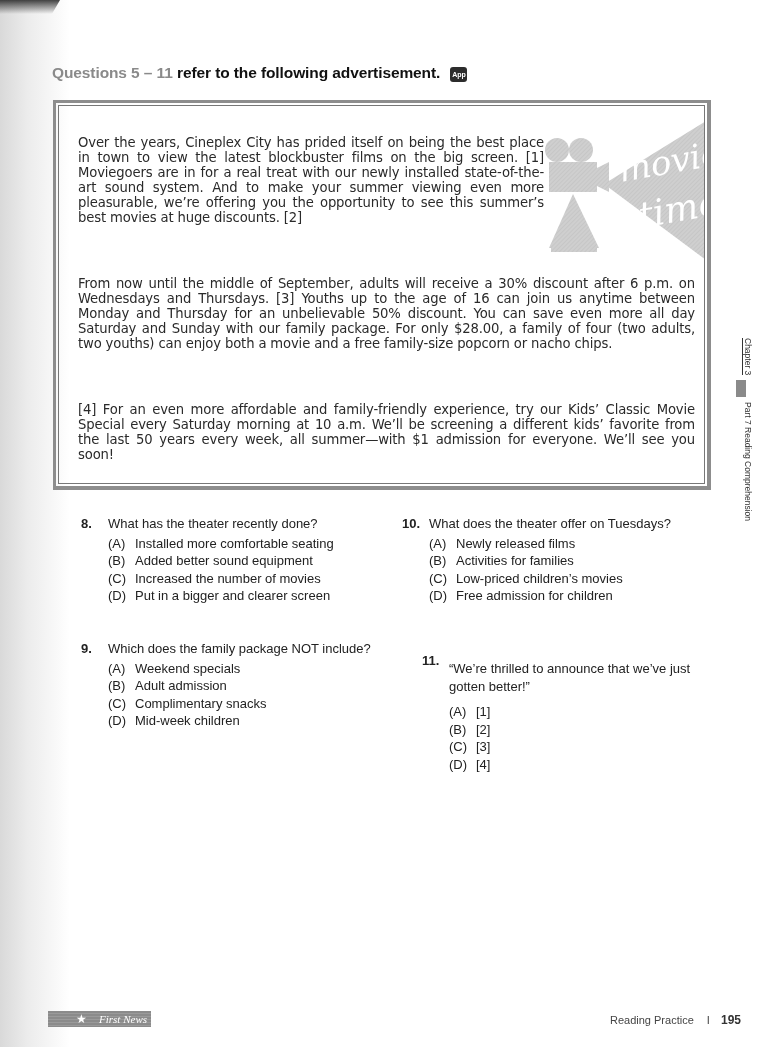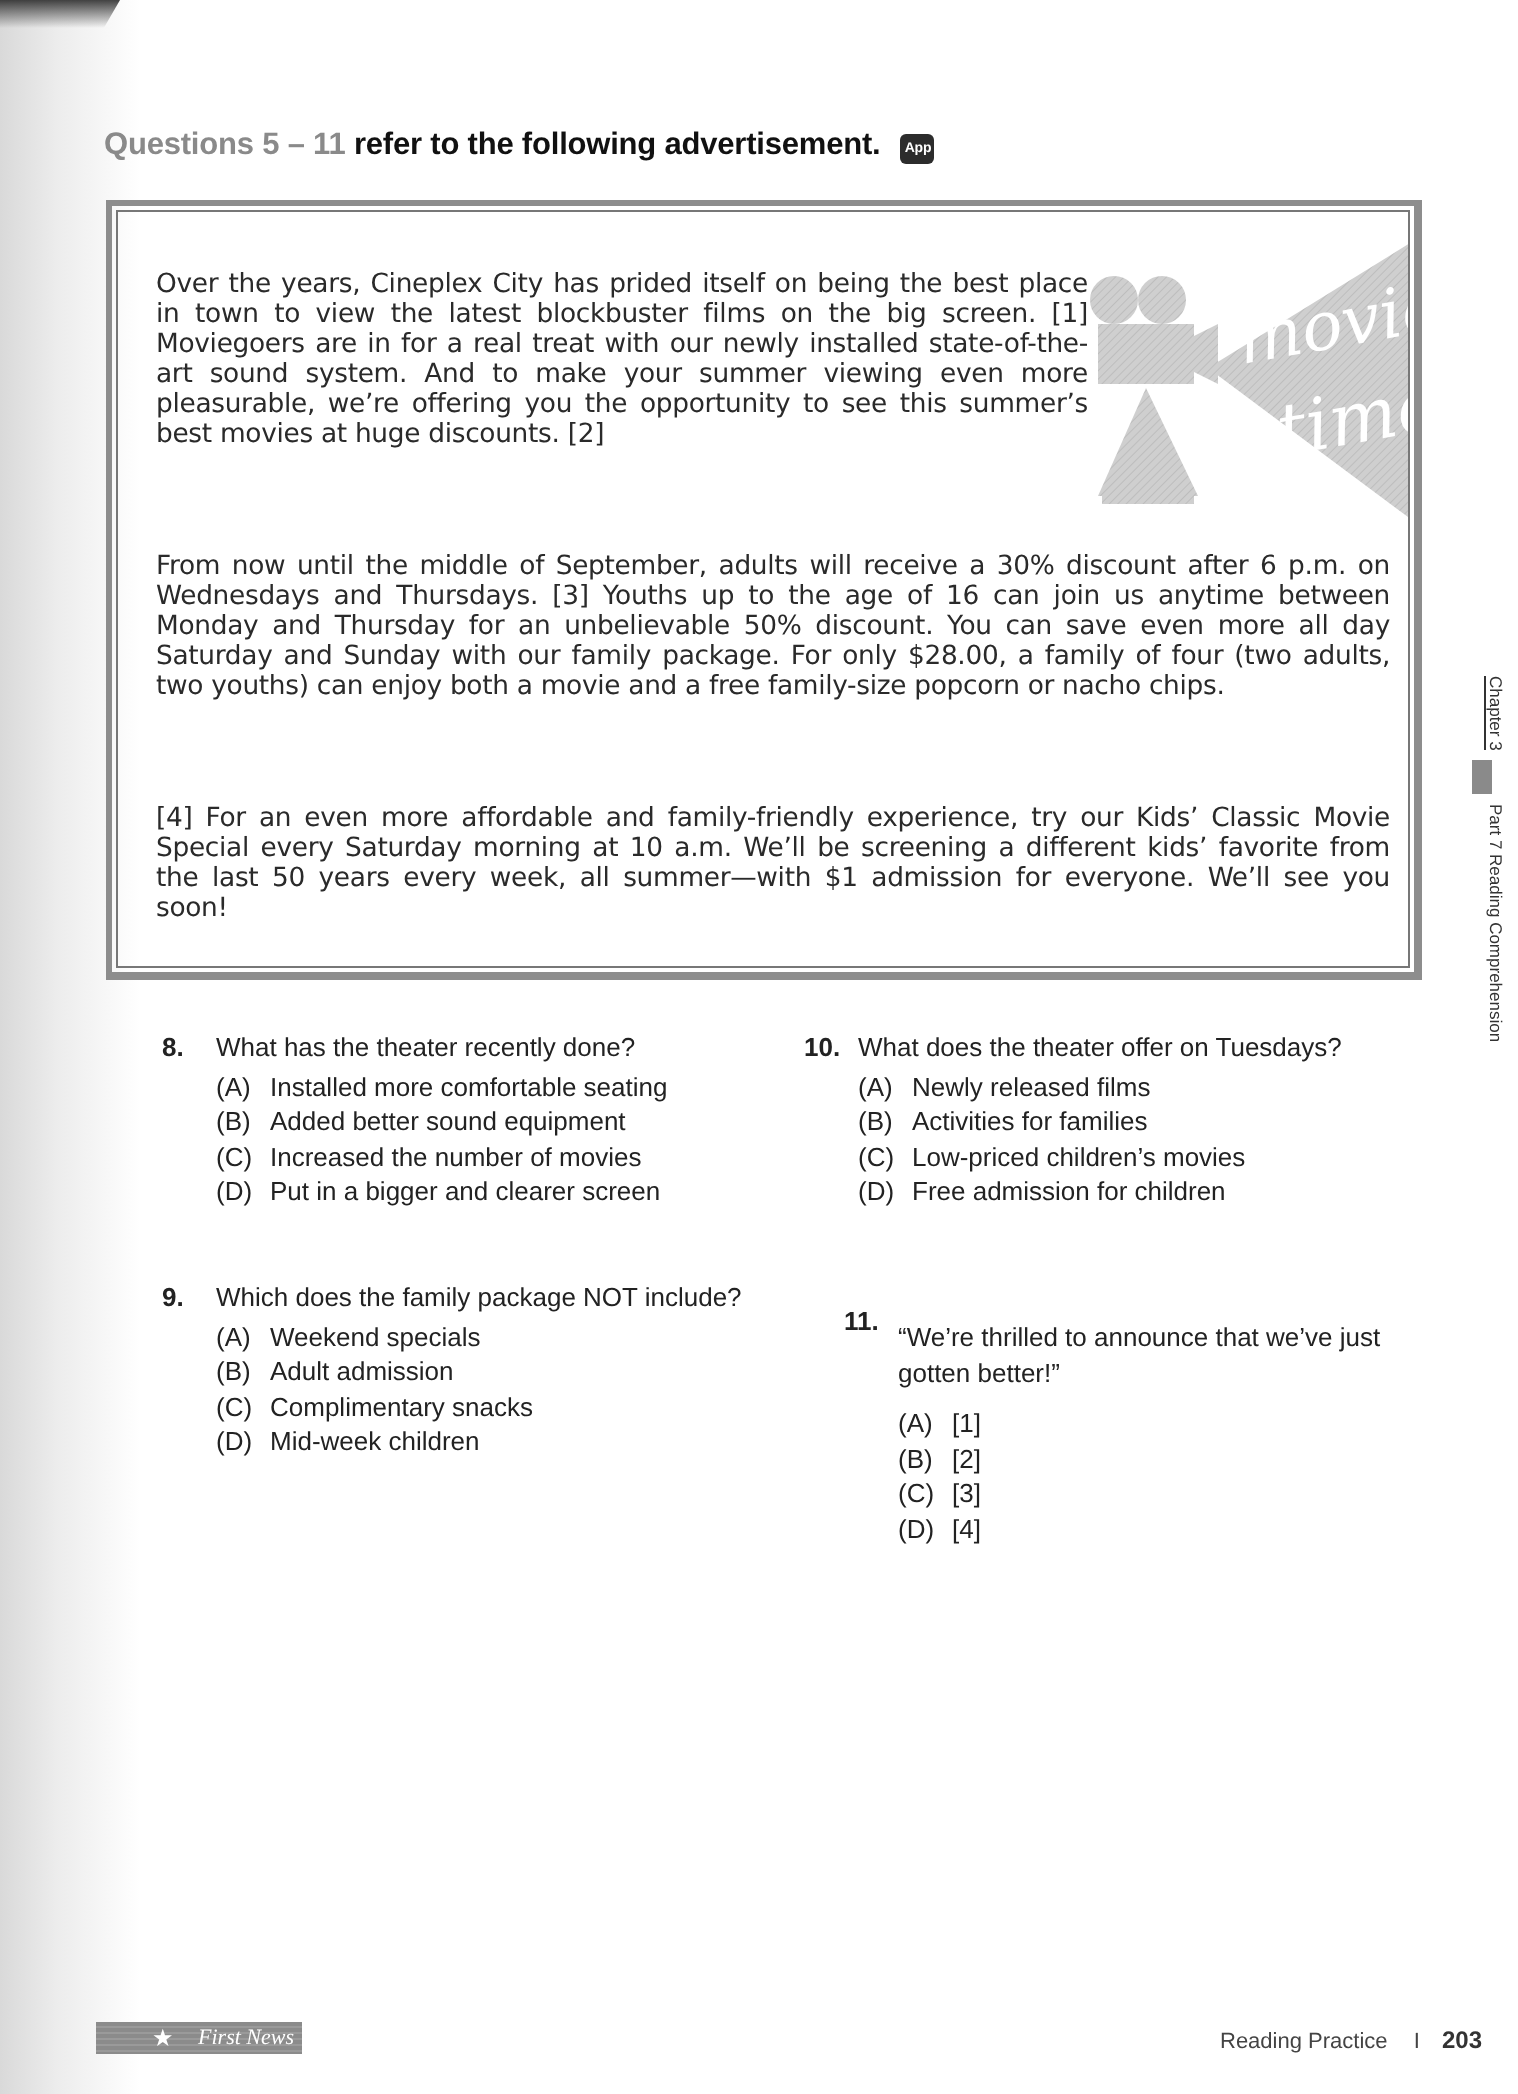--- a/index.html
+++ b/index.html
@@ -223,14 +223,14 @@
 </div>
 
 <div class="footer-logo">
   <span class="star">★</span>
   <span>First News</span>
 </div>
 
 <div class="footer-right">
   <span>Reading Practice</span>
   <span class="sep">I</span>
-  <span class="pnum">203</span>
+  <span class="pnum">195</span>
 </div>
 
 </body></html>

